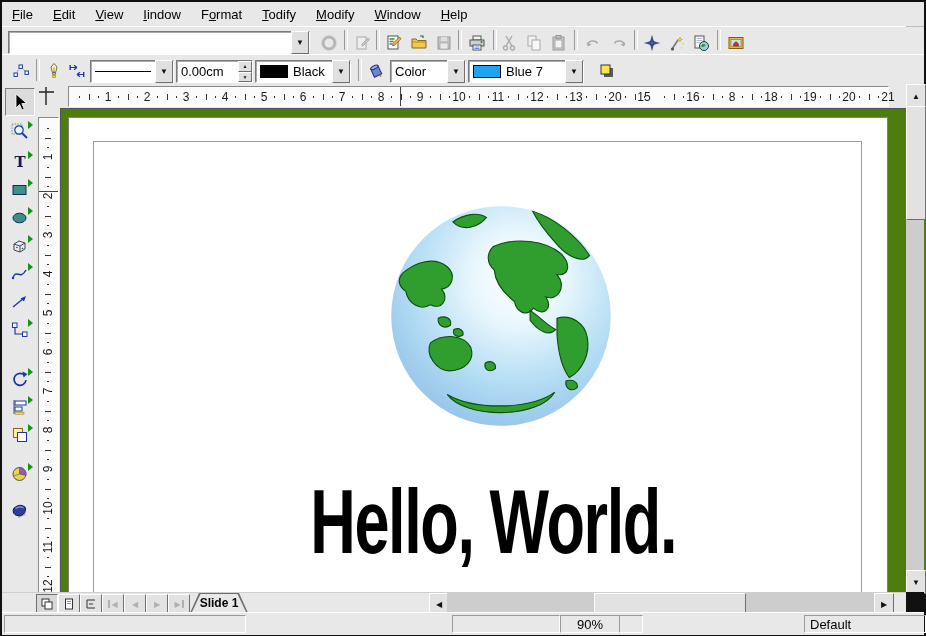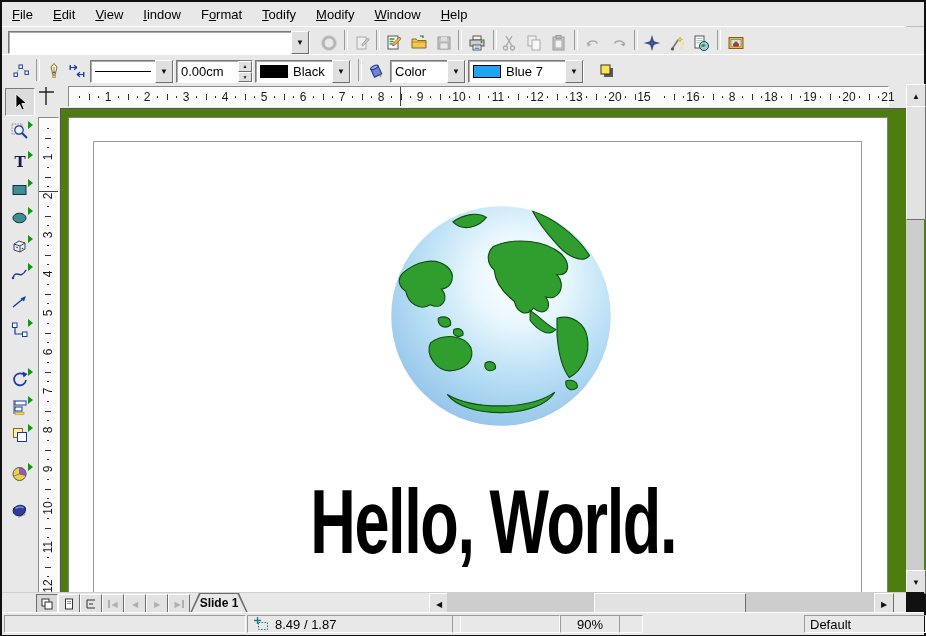--- a/index.html
+++ b/index.html
@@ -668,27 +668,20 @@
       <div class="hthumb" style="left:147px;width:150px;"></div>
     </div>
     <div class="sbtn" style="left:872px;">
         <span>▶</span>
       </div>
   </div>
   <div class="resize-corner"></div>
 
   <div class="statusbar">
     <div class="panel" style="left:2px;width:230px;"></div>
-    <div class="panel" style="left:245px;width:202px;">
-      <svg width="16" height="16" viewBox="0 0 16 16" style="margin-right:6px;">
-          <path d="M4.5 1 V8 M1 4.5 H8" stroke="#1a7a8a" stroke-width="1.3"></path>
-          <rect x="5.5" y="6.5" width="9" height="7" fill="none" stroke="#1a7a8a" stroke-width="1" stroke-dasharray="1.6 1.4"></rect>
-        </svg>
-      <span>8.49 / 1.87</span>
-    </div>
     <div class="panel" style="left:450px;width:96px;"></div>
     <div class="panel" style="left:558px;width:48px;justify-content:center;">
       <span>90%</span>
     </div>
     <div class="panel" style="left:617px;width:12px;"></div>
     <div class="panel" style="left:802px;width:110px;">
       <span>Default</span>
     </div>
   </div>
 

